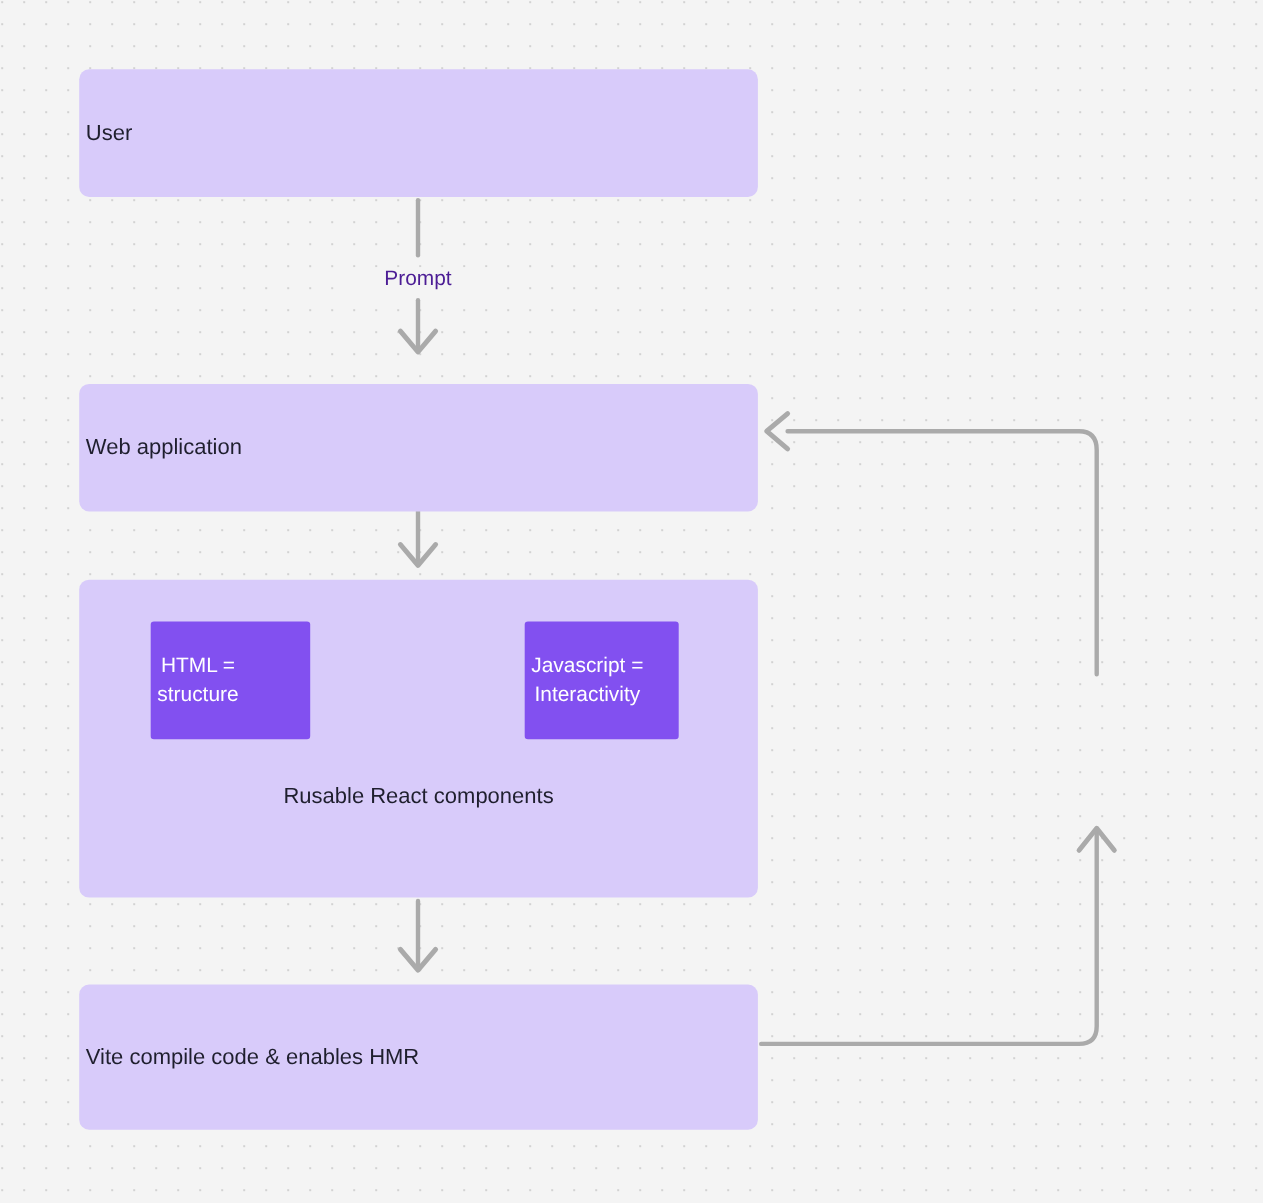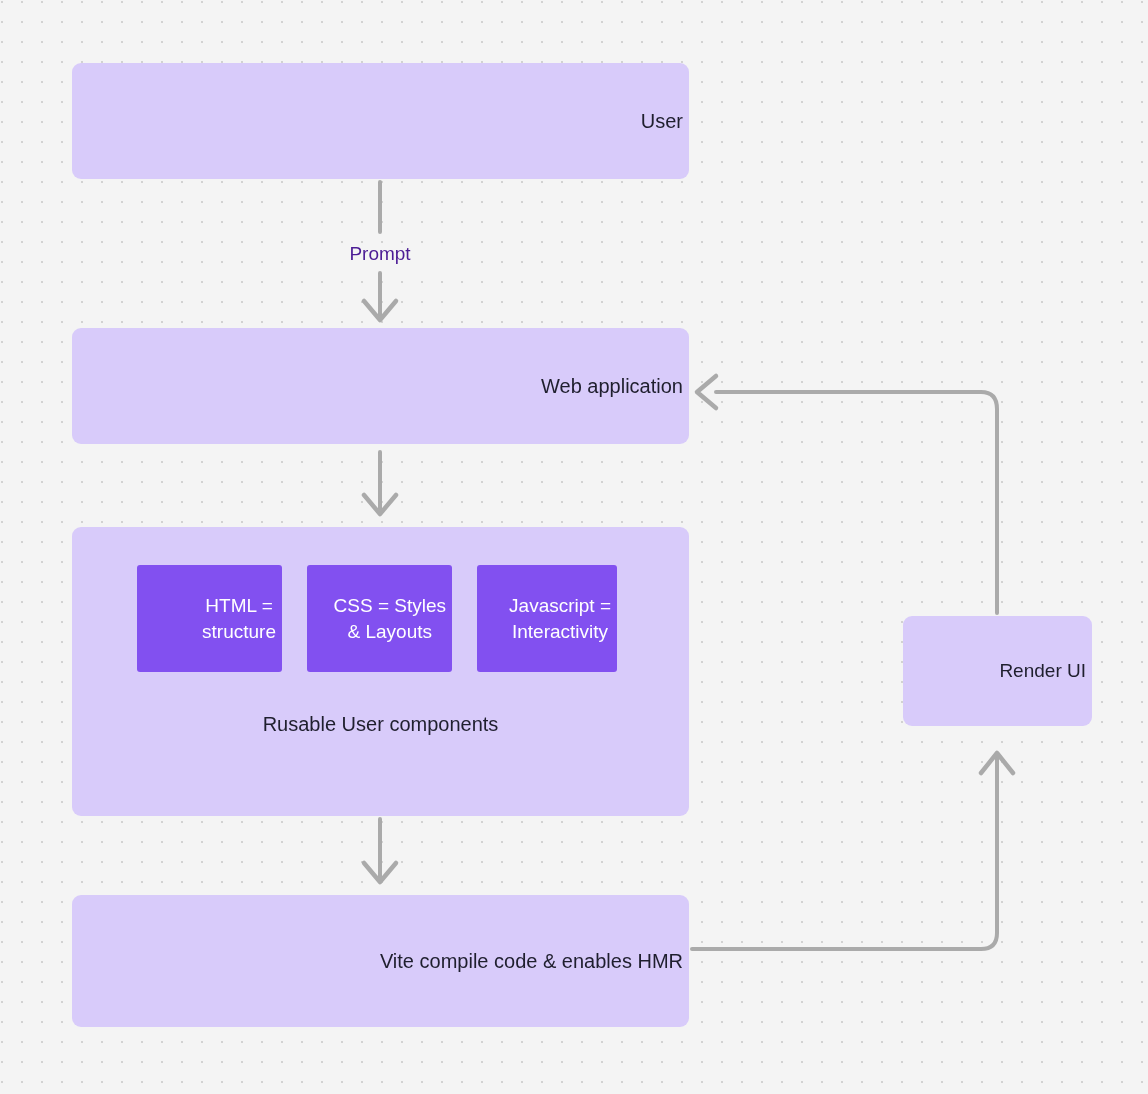--- a/index.html
+++ b/index.html
@@ -20,42 +20,42 @@
     background-image: radial-gradient(circle, #d2d2d2 1.2px, rgba(0,0,0,0) 1.3px);
     background-size: 20px 20px;
     background-position: 12px 12px;
   }
   .node {
     position: absolute;
     box-sizing: border-box;
     border-radius: 9px;
     display: flex;
     align-items: center;
-    justify-content: flex-end;
+    justify-content: flex-start;
     text-align: center;
     color: #1f1f2e;
     line-height: 1.33;
   }
   .node-light {
     background: #d8cbfa;
   }
   .node-solid {
     background: #8250f0;
     color: #ffffff;
     border-radius: 3px;
   }
   .node-label {
     display: block;
     white-space: pre-line;
     padding: 0 6px;
   }
 
   
   #node-user        { left: 72px;  top: 63px;   width: 617px; height: 116px; font-size: 20px; }
-  #node-webapp      { left: 72px;  top: 328px;  width: 617px; height: 116px; font-size: 20px; padding-left: 24px; }
+  #node-webapp      { left: 72px;  top: 349px;  width: 617px; height: 116px; font-size: 20px; }
   #node-components  { left: 72px;  top: 527px;  width: 617px; height: 289px; }
   #node-vite        { left: 72px;  top: 895px;  width: 617px; height: 132px; font-size: 20px; }
   #node-render      { left: 903px; top: 616px;  width: 189px; height: 110px; font-size: 19px; }
 
   #node-html   { left: 137px; top: 565px; width: 145px; height: 107px; font-size: 19px; }
   #node-css    { left: 307px; top: 565px; width: 145px; height: 107px; font-size: 19px; }
   #node-js     { left: 477px; top: 565px; width: 140px; height: 107px; font-size: 19px; }
 
   #label-reusable {
     position: absolute;
@@ -145,33 +145,26 @@
     <span class="node-label">Web application</span>
   </div>
 
   <div class="node node-light" id="node-components"></div>
 
   <div class="node node-solid" id="node-html">
     <span class="node-label">HTML =
 structure</span>
   </div>
 
-  <div class="node node-solid" id="node-css">
-    <span class="node-label">CSS = Styles
-&amp; Layouts</span>
-  </div>
 
   <div class="node node-solid" id="node-js">
     <span class="node-label">Javascript =
 Interactivity</span>
   </div>
 
-  <div id="label-reusable">Rusable User components</div>
+  <div id="label-reusable">Rusable React components</div>
 
   <div class="node node-light" id="node-vite">
     <span class="node-label">Vite compile code &amp; enables HMR</span>
   </div>
 
-  <div class="node node-light" id="node-render">
-    <span class="node-label">Render UI</span>
-  </div>
 
 </div>
 
 </body></html>

